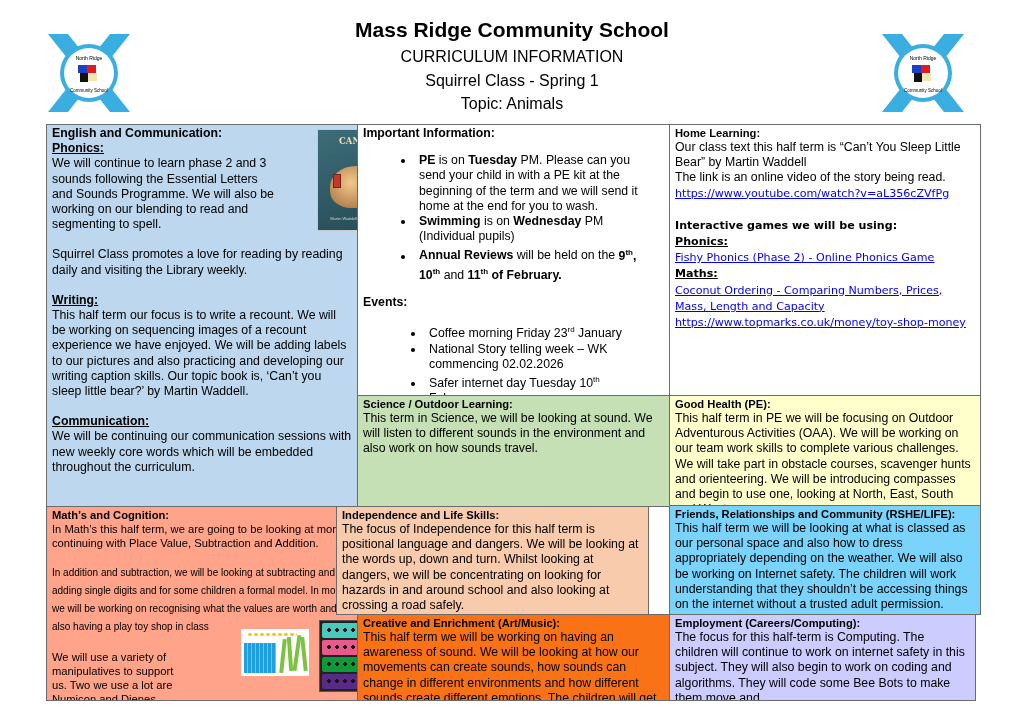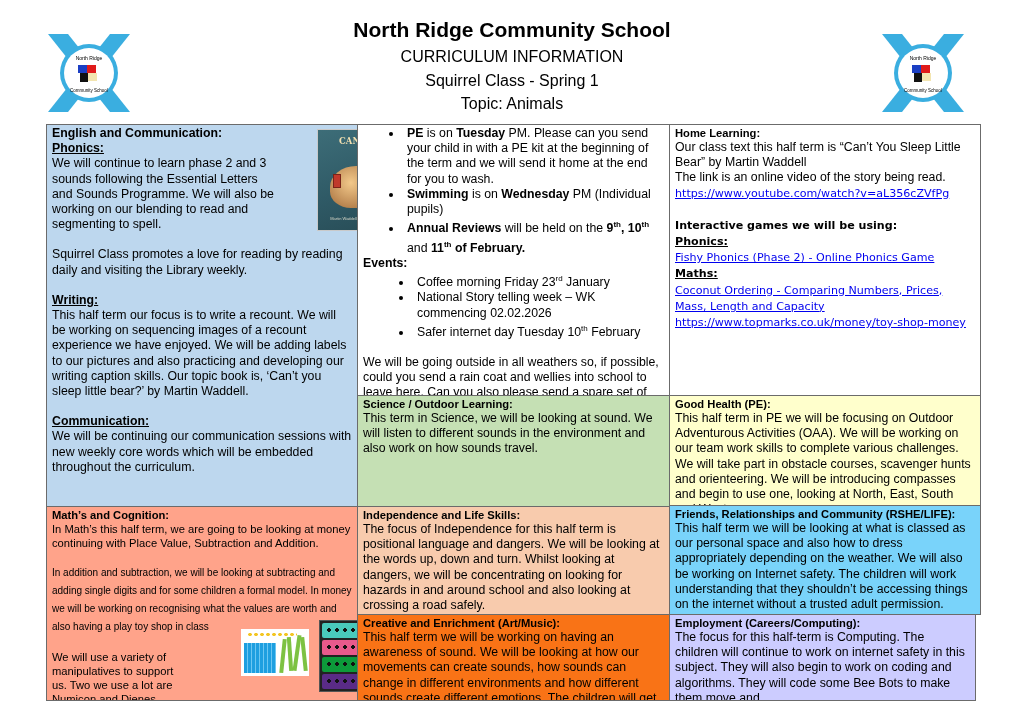--- a/index.html
+++ b/index.html
@@ -9,21 +9,21 @@
   .sub { position:absolute; left:0; width:1024px; text-align:center; font-size:16px; }
   .sub1 { top:48px; } .sub2 { top:72px; } .sub3 { top:95px; }
   .logo { position:absolute; width:90px; height:86px; }
   .logo-left { left:44px; top:28px; }
   .logo-right { left:878px; top:28px; }
   .cell { position:absolute; box-sizing:border-box; border:1px solid #6b6b6b; padding:1px 5px; overflow:hidden; font-size:12.3px; line-height:15.2px; }
   .h { font-weight:bold; font-size:12.3px; }
   .hs { font-weight:bold; font-size:11.2px; line-height:14px; }
   .u { text-decoration:underline; font-weight:bold; }
   .gap { height:15px; }
-  ul { margin:0; padding-left:40px; }
+  ul { margin:12px; padding-left:40px; }
   ul.ev { padding-left:50px; }
   li { padding-left:4px; }
   a, .link { color:#0000ee; text-decoration:underline; font-family:"DejaVu Sans", sans-serif; font-size:11.1px; line-height:16.2px; }
   .cal { font-family:"DejaVu Sans", sans-serif; font-size:11.1px; line-height:16.2px; font-weight:bold; }
   .book { position:absolute; left:270px; top:4px; width:78px; height:100px; background:linear-gradient(160deg,#3d6d78 0%,#2f5a66 55%,#274b55 100%); border:1px solid #c9c9c9; }
   .book .bt { position:absolute; top:6px; left:10px; right:3px; color:#f1dfb0; font-family:"DejaVu Serif", serif; font-size:8.5px; font-weight:bold; line-height:10px; text-align:right; }
   .book .bear { position:absolute; left:12px; top:36px; width:52px; height:42px; border-radius:50% 50% 40% 40%; background:radial-gradient(circle at 40% 40%, #f2c88a 0%, #b98550 60%, #6e5030 100%); }
   .book .lamp { position:absolute; left:15px; top:44px; width:6px; height:12px; background:#c0392b; border:1px solid #7a2318; }
   .book .auth { position:absolute; bottom:4px; left:4px; right:4px; color:#d7d7c8; font-size:4px; text-align:center; }
   .dienes { position:absolute; left:194px; top:122px; width:68px; height:47px; background:#fff; }
@@ -40,21 +40,21 @@
     <polygon points="4,6 24,6 86,84 66,84" fill="#3aaee0"></polygon>
     <circle cx="45" cy="45" r="29" fill="#3aaee0"></circle>
     <circle cx="45" cy="45" r="25" fill="#ffffff"></circle>
     <rect x="34" y="37" width="9" height="8" fill="#1b3fc4"></rect>
     <rect x="43" y="37" width="9" height="8" fill="#e01b1b"></rect>
     <rect x="36" y="45" width="8" height="9" fill="#111"></rect>
     <rect x="44" y="45" width="9" height="8" fill="#f3e5b0"></rect>
     <text x="45" y="32" font-size="5" text-anchor="middle" font-family="Liberation Sans, sans-serif">North Ridge</text>
     <text x="45" y="64" font-size="4.5" text-anchor="middle" font-family="Liberation Sans, sans-serif">Community School</text>
   </svg>
-  <div class="title">North Ridge Community School</div>
+  <div class="title">Mass Ridge Community School</div>
   <div class="sub sub1">CURRICULUM INFORMATION</div>
   <div class="sub sub2">Squirrel Class - Spring 1</div>
   <div class="sub sub3">Topic: Animals</div>
   <svg class="logo logo-right" viewBox="0 0 90 86">
     <polygon points="4,84 24,84 86,6 66,6" fill="#3aaee0"></polygon>
     <polygon points="4,6 24,6 86,84 66,84" fill="#3aaee0"></polygon>
     <circle cx="45" cy="45" r="29" fill="#3aaee0"></circle>
     <circle cx="45" cy="45" r="25" fill="#ffffff"></circle>
     <rect x="34" y="37" width="9" height="8" fill="#1b3fc4"></rect>
     <rect x="43" y="37" width="9" height="8" fill="#e01b1b"></rect>
@@ -79,20 +79,21 @@
   <div>We will be continuing our communication sessions with new weekly core words which will be embedded throughout the curriculum.</div>
   <div class="book">
     <div class="bt">CAN'T YOU SLEEP, LITTLE BEAR?</div>
     <div class="bear"></div>
     <div class="lamp"></div>
     <div class="auth">Martin Waddell · Barbara Firth</div>
   </div>
 </div>
 
 <div class="cell" style="left:357px;top:124px;width:313px;height:272px;background:#ffffff;">
+  <div class="h">Important Information:</div>
   <ul>
     <li><b>PE</b><span> is on </span><b>Tuesday</b><span> PM. Please can you send your child in with a PE kit at the beginning of the term and we will send it home at the end for you to wash.</span></li>
     <li><b>Swimming</b><span> is on </span><b>Wednesday</b><span> PM (Individual pupils)</span></li>
     <li><b>Annual Reviews</b><span> will be held on the </span><b><span>9</span><sup style="font-size:8px;">th</sup>, <span>10</span><sup style="font-size:8px;">th</sup></b><span> and </span><b><span>11</span><sup style="font-size:8px;">th</sup><span> of February.</span></b></li>
   </ul>
   <div class="h">Events:</div>
   <ul class="ev">
     <li><span>Coffee morning Friday 23</span><sup style="font-size:8px;">rd</sup><span> January</span></li>
     <li><span>National Story telling week – WK commencing 02.02.2026</span></li>
     <li><span>Safer internet day Tuesday 10</span><sup style="font-size:8px;">th</sup><span> February</span></li>
@@ -145,21 +146,21 @@
 
     <div class="nb" style="left:2px;top:19px;width:40px;background:#e85a8c;"></div>
 
     <div class="nb" style="left:2px;top:36px;width:40px;background:#0d9a3a;"></div>
 
     <div class="nb" style="left:2px;top:53px;width:40px;background:#5a2b86;"></div>
 
   </div>
 </div>
 
-<div class="cell" style="left:357px;top:506px;width:313px;height:109px;background:#f8cbad;">
+<div class="cell" style="left:336px;top:506px;width:313px;height:109px;background:#f8cbad;">
   <div class="hs">Independence and Life Skills:</div>
   <div>The focus of Independence for this half term is positional language and dangers. We will be looking at the words up, down and turn. Whilst looking at dangers, we will be concentrating on looking for hazards in and around school and also looking at crossing a road safely.</div>
 </div>
 
 <div class="cell" style="left:669px;top:505px;width:312px;height:110px;background:#79d3fa;">
   <div class="hs">Friends, Relationships and Community (RSHE/LIFE):</div>
   <div>This half term we will be looking at what is classed as our personal space and also how to dress appropriately depending on the weather. We will also be working on Internet safety. The children will work understanding that they shouldn’t be accessing things on the internet without a trusted adult permission.</div>
 </div>
 
 <div class="cell" style="left:357px;top:614px;width:313px;height:87px;background:#f97316;">

